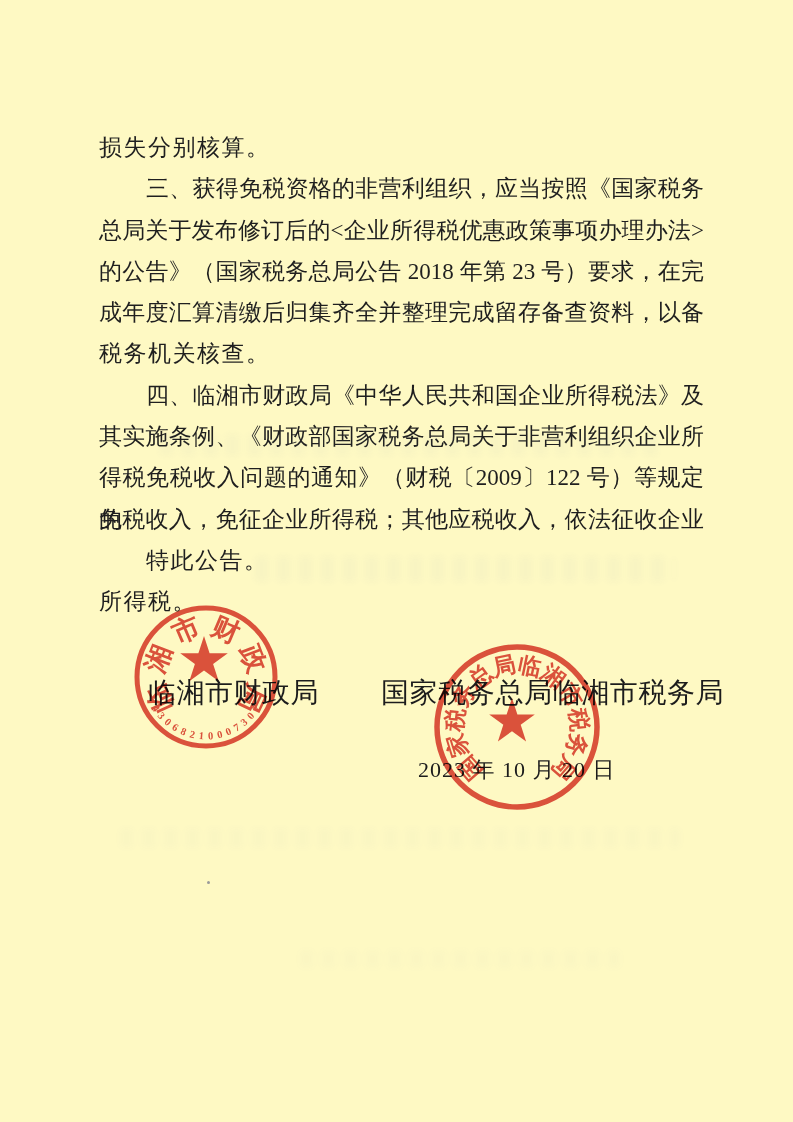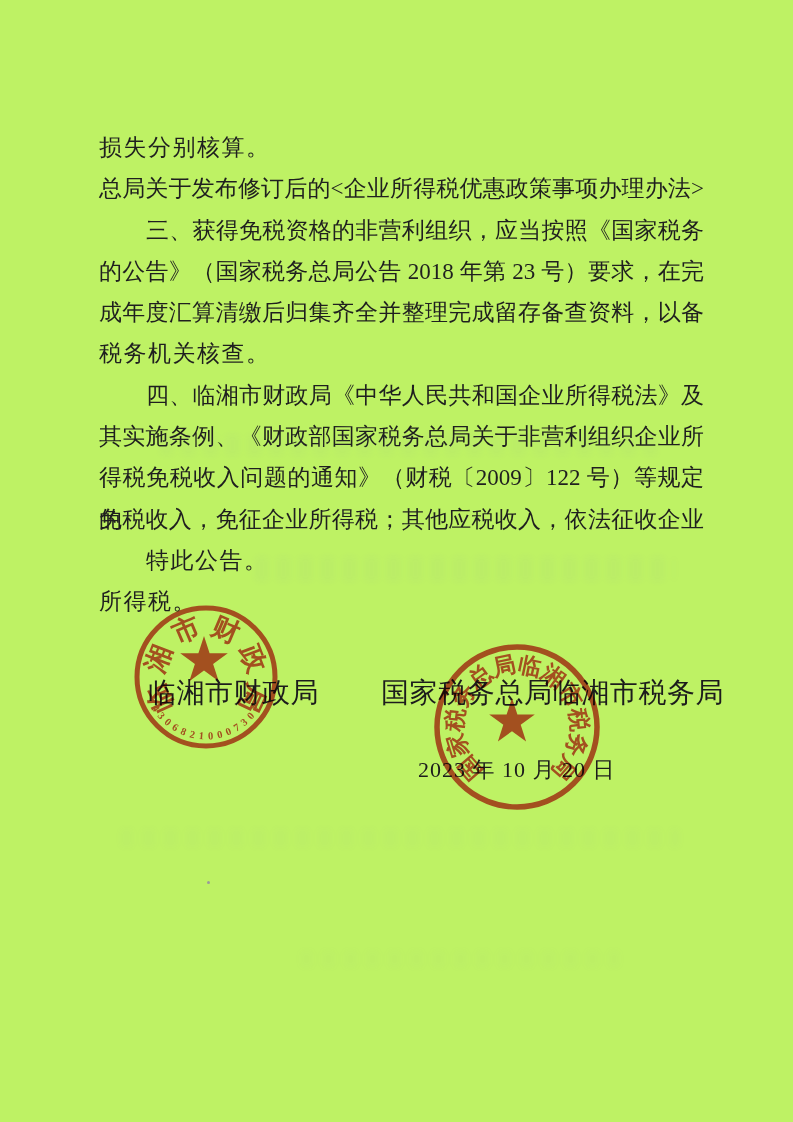--- a/index.html
+++ b/index.html
@@ -1,19 +1,19 @@
 <!DOCTYPE html>
 <html><head>
 <meta charset="utf-8">
 <style>
   html,body{margin:0;padding:0;background:#e8e8e8;}
   .page{
     position:relative;
     width:793px;height:1122px;
-    background:#bef264;
+    background:#fef9c3;
     overflow:hidden;
     font-family:"Liberation Serif","DejaVu Serif",serif;
     color:#1f1f1f;
   }
   
   .doc-body{
     position:absolute;
     left:99px; top:127px;
     width:605px;
   }
@@ -78,22 +78,22 @@
     background:#9a9a9a;
   }
 </style>
 </head>
 <body>
 
 <div class="page">
 
   <div class="doc-body">
     <p class="line plain">损失分别核算。</p>
+    <p class="line justify indent">三、获得免税资格的非营利组织，应当按照《国家税务</p>
     <p class="line justify">总局关于发布修订后的&lt;企业所得税优惠政策事项办理办法&gt;</p>
-    <p class="line justify indent">三、获得免税资格的非营利组织，应当按照《国家税务</p>
     <p class="line justify">的公告》（国家税务总局公告 2018 年第 23 号）要求，在完</p>
     <p class="line justify">成年度汇算清缴后归集齐全并整理完成留存备查资料，以备</p>
     <p class="line plain">税务机关核查。</p>
     <p class="line justify indent">四、临湘市财政局《中华人民共和国企业所得税法》及</p>
     <p class="line justify">其实施条例、《财政部国家税务总局关于非营利组织企业所</p>
     <p class="line justify">得税免税收入问题的通知》（财税〔2009〕122 号）等规定的</p>
     <p class="line justify">免税收入，免征企业所得税；其他应税收入，依法征收企业</p>
     <p class="line plain indent">特此公告。</p>
     <p class="line plain">所得税。</p>
   </div>

